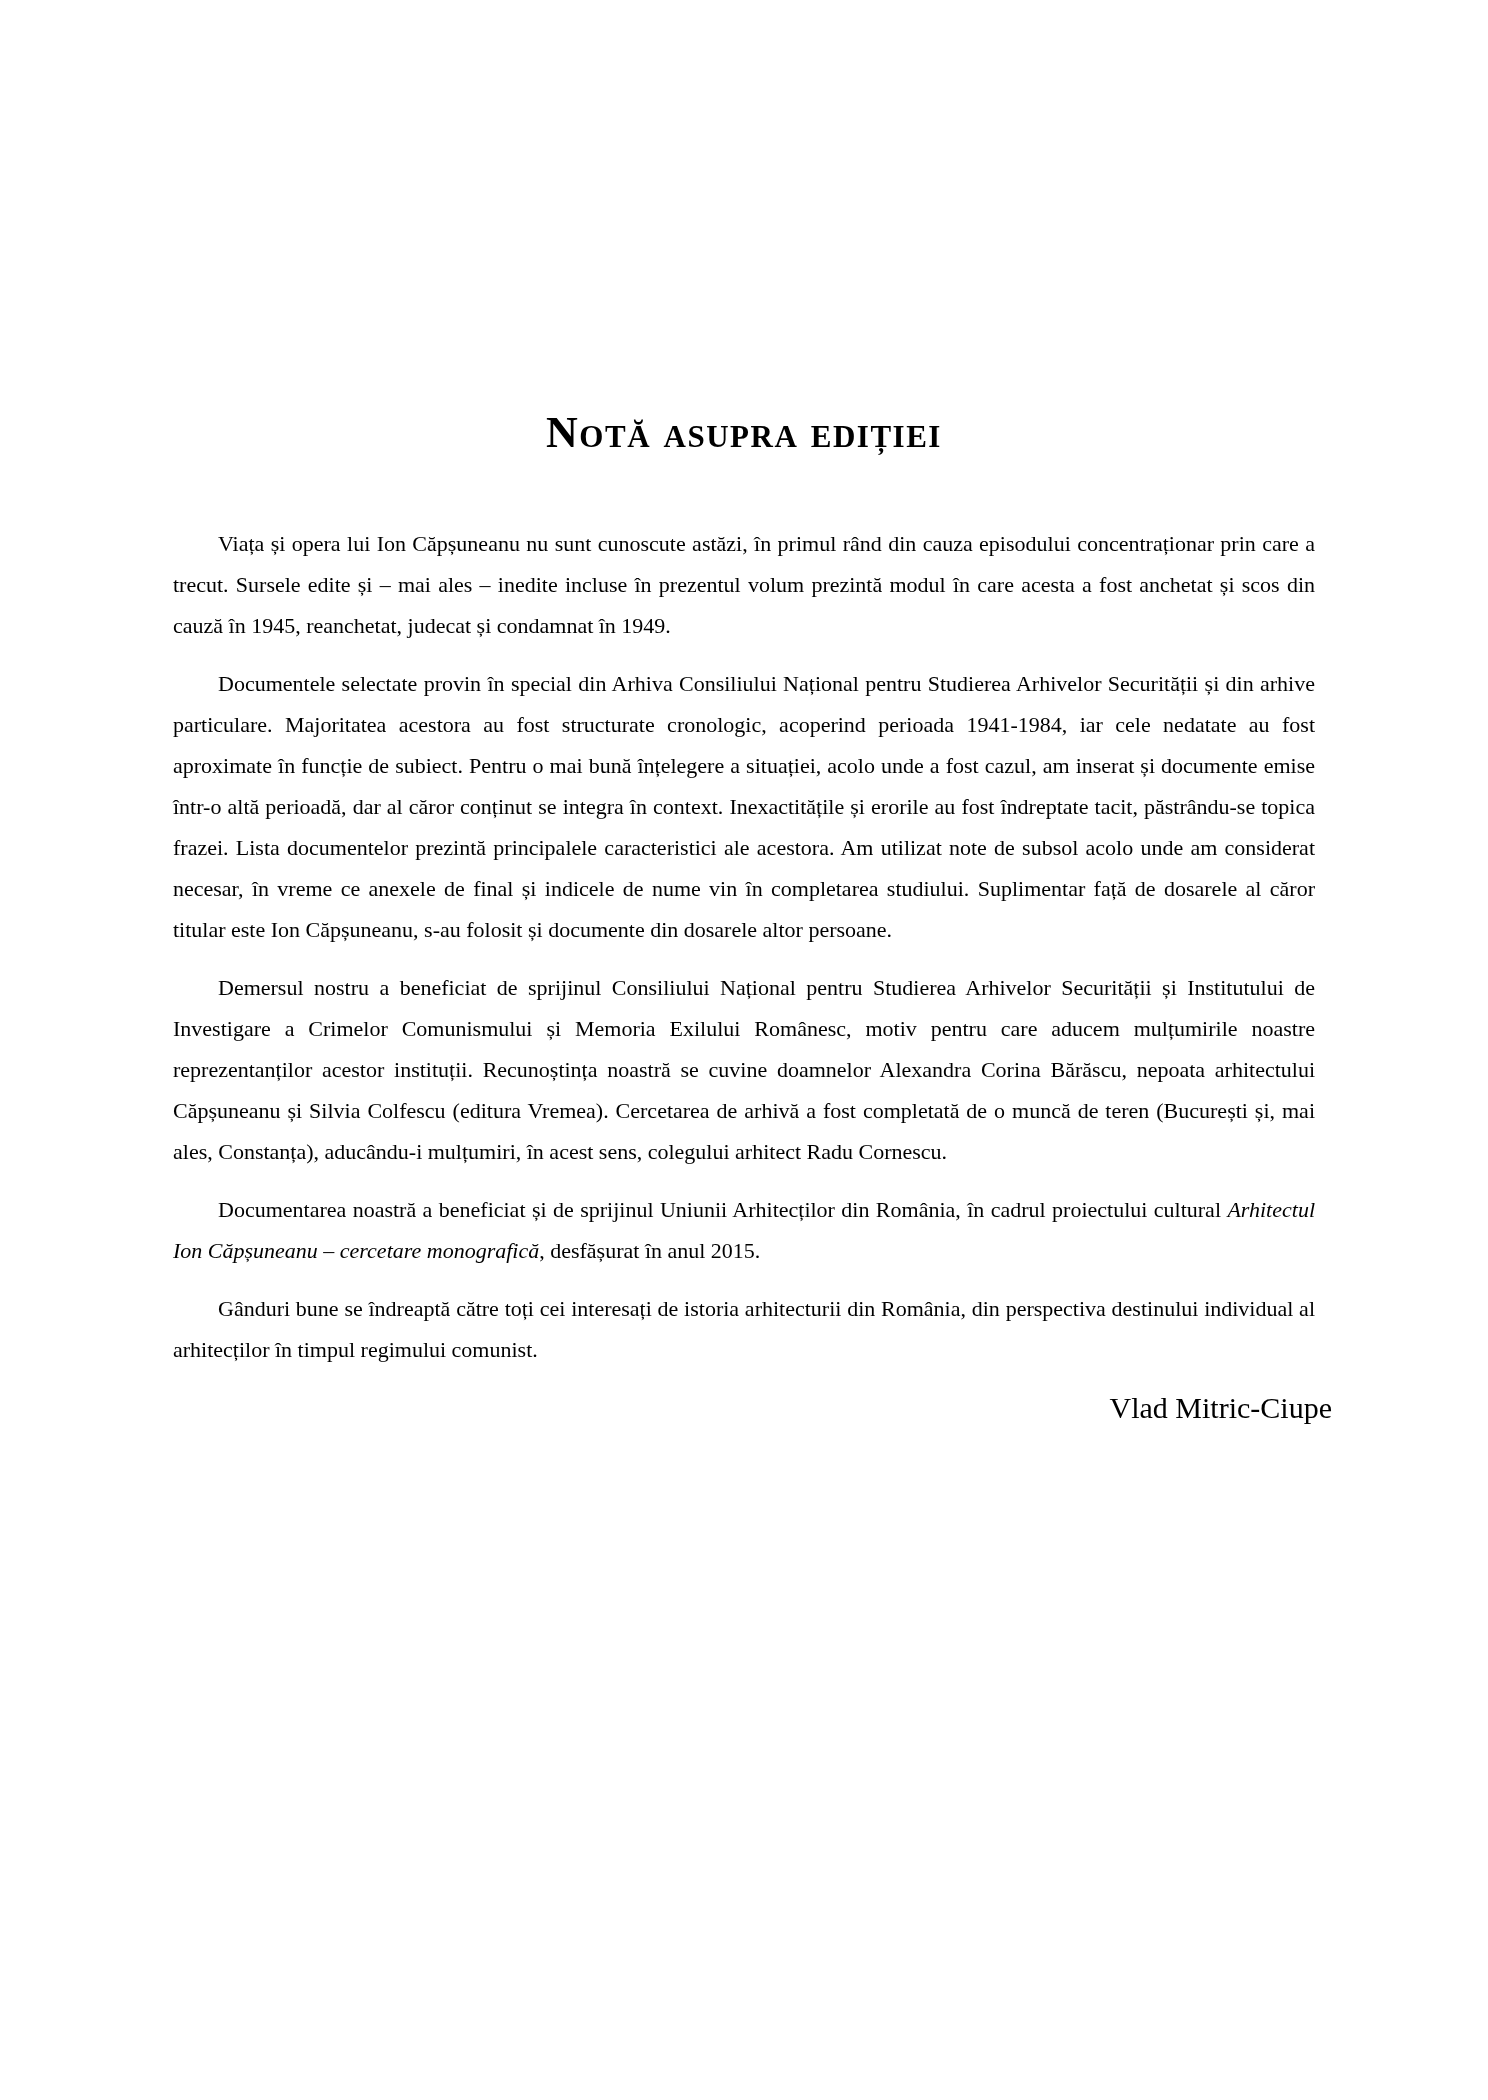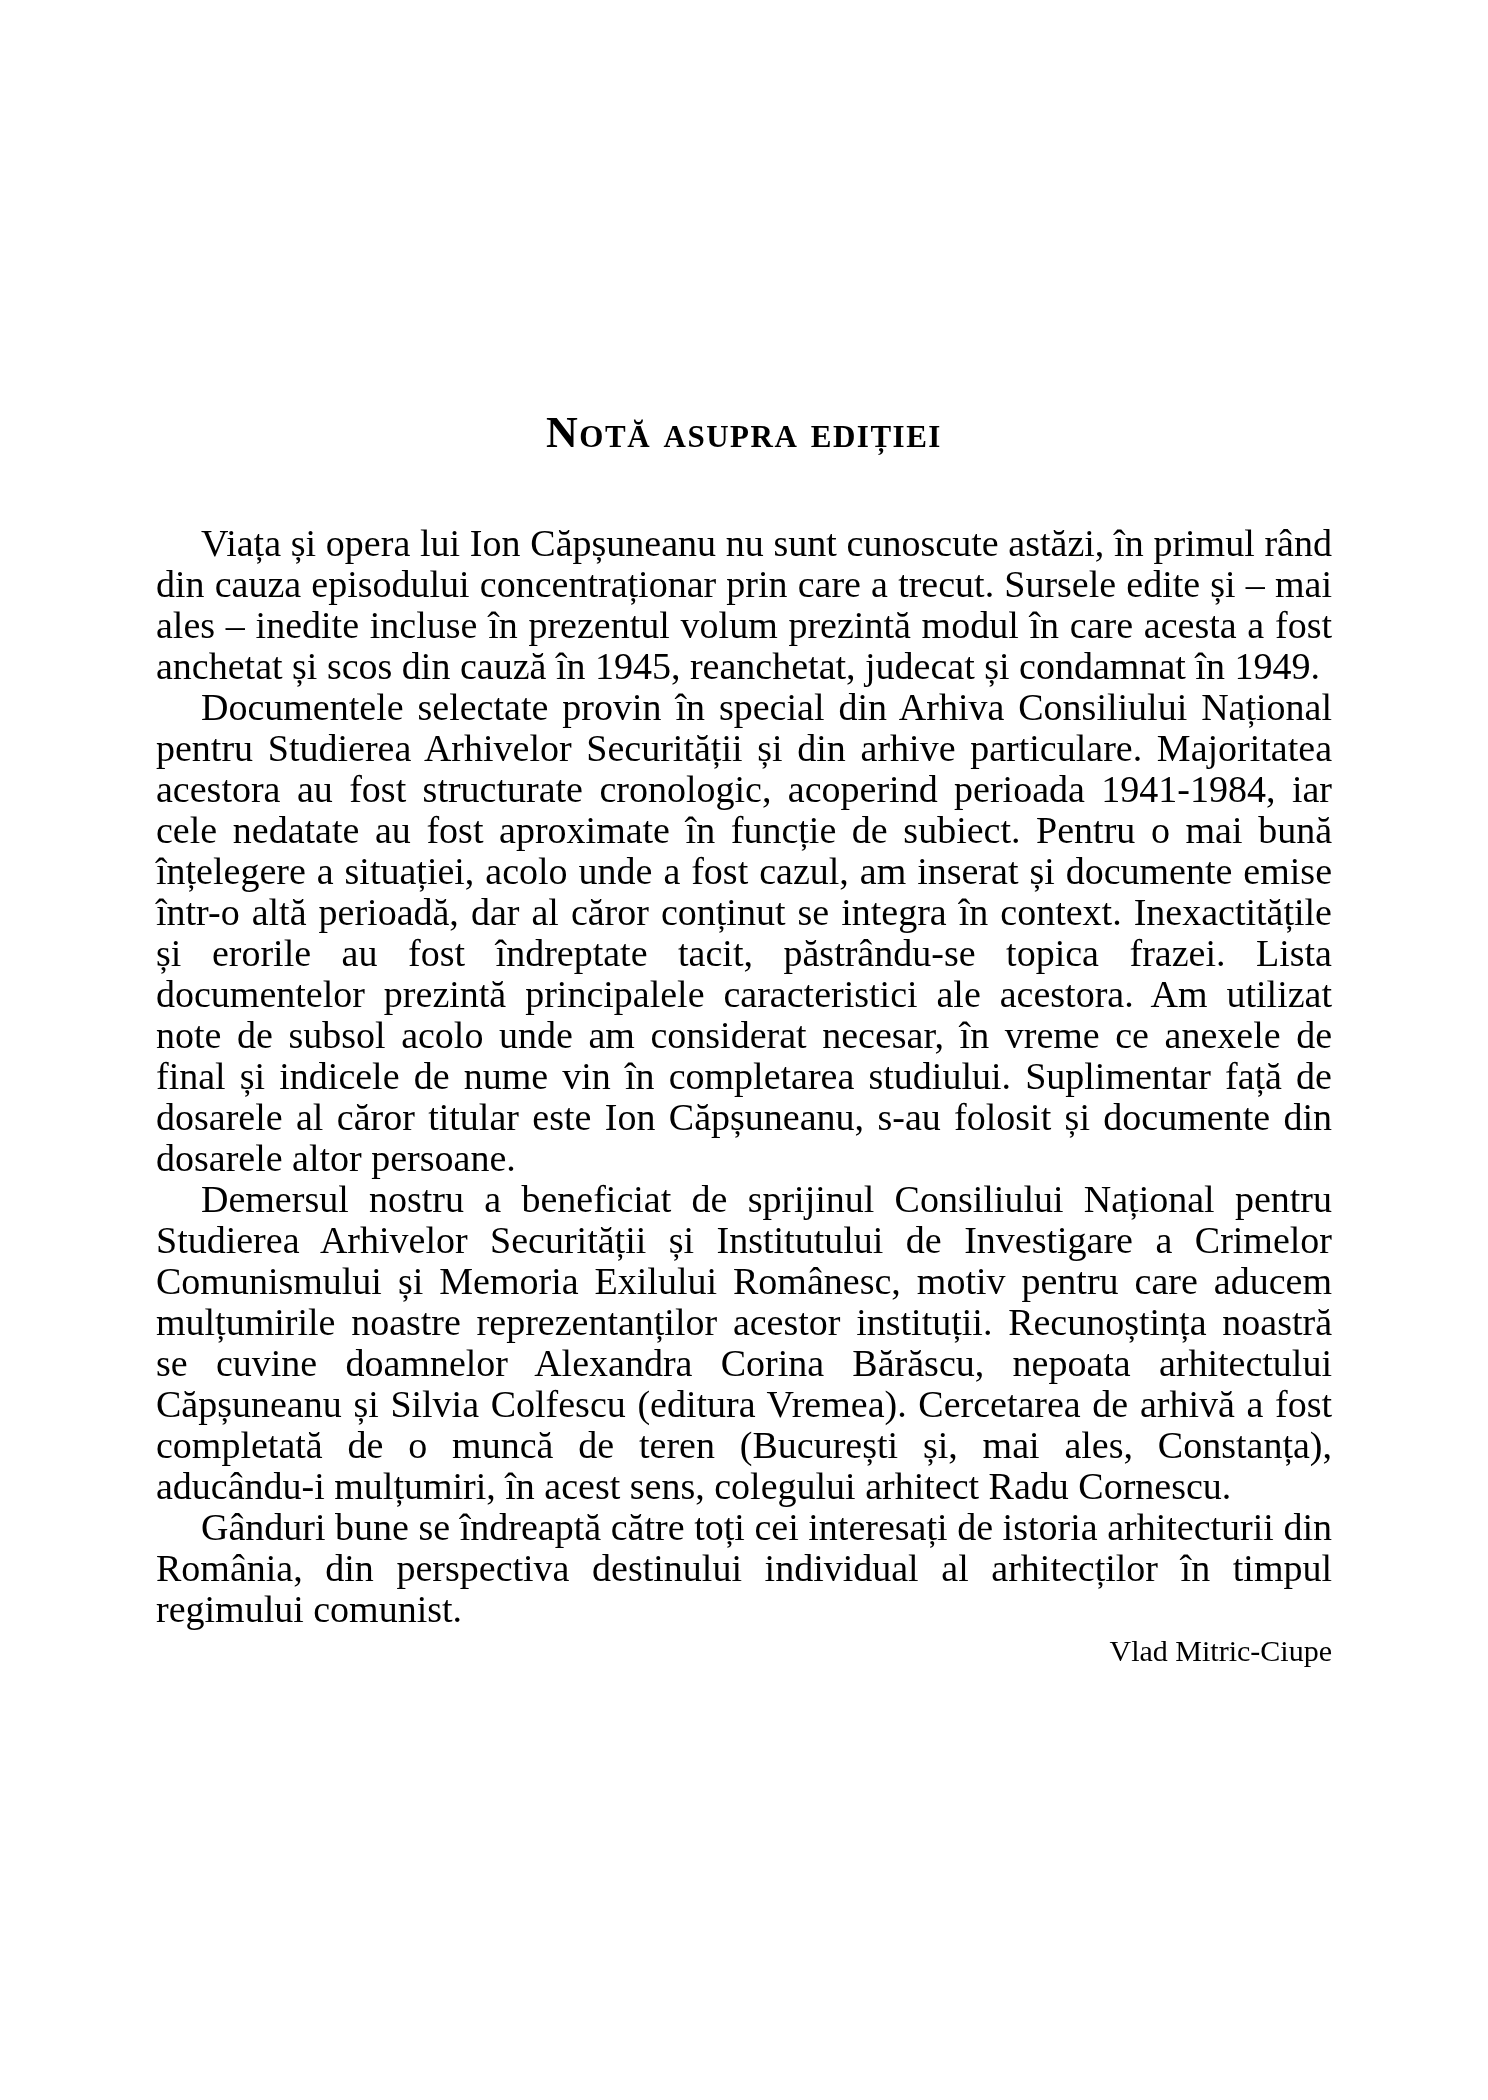--- a/index.html
+++ b/index.html
@@ -25,22 +25,22 @@
   .title {
     margin: 409px 0 66px 0;
     text-align: center;
     font-size: 44px;
     line-height: 48px;
     font-weight: 700;
     font-variant: small-caps;
     letter-spacing: 1.5px;
   }
   .body-p {
-    margin: 0;
-    font-size: 38px;
+    margin: 17px;
+    font-size: 22px;
     line-height: 41px;
     text-align: justify;
     text-indent: 45px;
   }
   .body-p em {
     font-style: italic;
   }
   .signature {
     font-size: 30px;
     line-height: 41px;
@@ -62,20 +62,21 @@
 <div class="page">
   <div class="content">
     <h1 class="title">Notă asupra ediției</h1>
 
     <p class="body-p">Viața și opera lui Ion Căpșuneanu nu sunt cunoscute astăzi, în primul rând din cauza episodului concentraționar prin care a trecut. Sursele edite și – mai ales – inedite incluse în prezentul volum prezintă modul în care acesta a fost anchetat și scos din cauză în 1945, reanchetat, judecat și condamnat în 1949.</p>
 
     <p class="body-p">Documentele selectate provin în special din Arhiva Consiliului Național pentru Studierea Arhivelor Securității și din arhive particulare. Majoritatea acestora au fost structurate cronologic, acoperind perioada 1941-1984, iar cele nedatate au fost aproximate în funcție de subiect. Pentru o mai bună înțelegere a situației, acolo unde a fost cazul, am inserat și documente emise într-o altă perioadă, dar al căror conținut se integra în context. Inexactitățile și erorile au fost îndreptate tacit, păstrându-se topica frazei. Lista documentelor prezintă principalele caracteristici ale acestora. Am utilizat note de subsol acolo unde am considerat necesar, în vreme ce anexele de final și indicele de nume vin în completarea studiului. Suplimentar față de dosarele al căror titular este Ion Căpșuneanu, s-au folosit și documente din dosarele altor persoane.</p>
 
     <p class="body-p">Demersul nostru a beneficiat de sprijinul Consiliului Național pentru Studierea Arhivelor Securității și Institutului de Investigare a Crimelor Comunismului și Memoria Exilului Românesc, motiv pentru care aducem mulțumirile noastre reprezentanților acestor instituții. Recunoștința noastră se cuvine doamnelor Alexandra Corina Bărăscu, nepoata arhitectului Căpșuneanu și Silvia Colfescu (editura Vremea). Cercetarea de arhivă a fost completată de o muncă de teren (București și, mai ales, Constanța), aducându-i mulțumiri, în acest sens, colegului arhitect Radu Cornescu.</p>
 
+    <p class="body-p"><span>Documentarea noastră a beneficiat și de sprijinul Uniunii Arhitecților din România, în cadrul proiectului cultural </span><em>Arhitectul Ion Căpșuneanu – cercetare monografică</em><span>, desfășurat în anul 2015.</span></p>
 
     <p class="body-p">Gânduri bune se îndreaptă către toți cei interesați de istoria arhitecturii din România, din perspectiva destinului individual al arhitecților în timpul regimului comunist.</p>
 
     <div class="signature">Vlad Mitric-Ciupe</div>
   </div>
 
   <div class="page-number">5</div>
 </div>
 
 </body></html>

